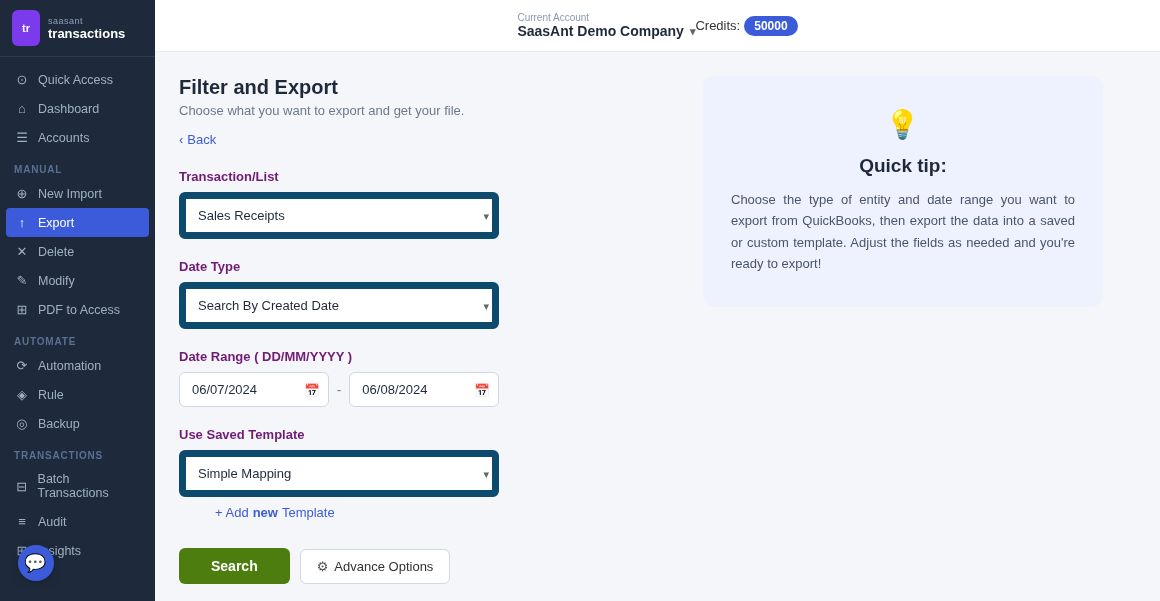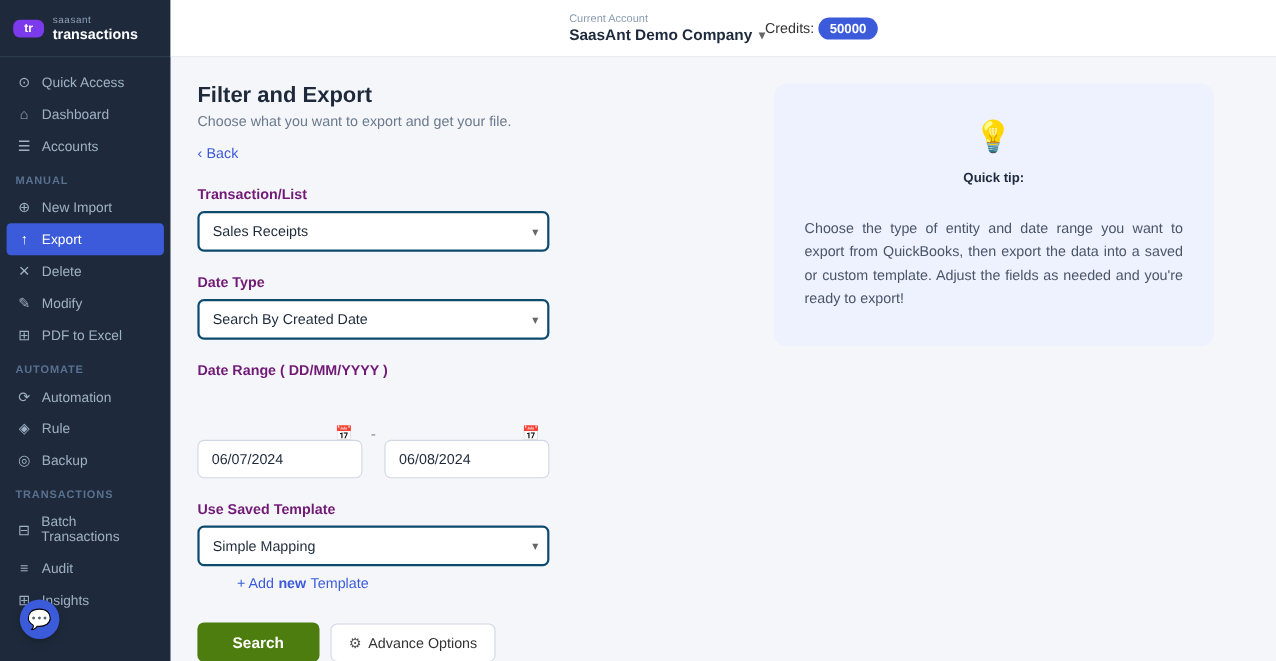--- a/index.html
+++ b/index.html
@@ -22,21 +22,21 @@
       padding: 10px 12px;
       border-bottom: 1px solid #2d3d52;
       min-height: 52px;
     }
     .logo-icon {
       background: #7c3aed;
       color: white;
       font-weight: bold;
       font-size: 11px;
       width: 28px;
-      height: 16px;
+      height: 36px;
       border-radius: 6px;
       display: flex;
       align-items: center;
       justify-content: center;
       margin-right: 8px;
       flex-shrink: 0;
     }
     .logo-text {
       display: flex;
       flex-direction: column;
@@ -157,21 +157,21 @@
       display: block;
     }
     .select-wrapper {
       position: relative;
       width: 100%;
       max-width: 320px;
     }
     .select-control {
       width: 100%;
       padding: 9px 32px 9px 12px;
-      border: 2px solid #0c4a6e;
+      border: 7px solid #0c4a6e;
       border-radius: 6px;
       background: #fff;
       font-size: 13px;
       color: #1e2a3b;
       appearance: none;
       cursor: pointer;
     }
     .select-arrow {
       position: absolute;
       right: 10px;
@@ -193,21 +193,20 @@
       flex: 1;
     }
     .date-input {
       width: 100%;
       padding: 9px 32px 9px 12px;
       border: 1px solid #d0d8e4;
       border-radius: 6px;
       background: #fff;
       font-size: 13px;
       color: #1e2a3b;
-      margin-top: 48px;
     }
     .date-icon {
       position: absolute;
       right: 8px;
       top: 50%;
       transform: translateY(-50%);
       color: #888;
       font-size: 13px;
       pointer-events: none;
     }
@@ -264,24 +263,24 @@
       flex-direction: column;
       align-items: center;
       text-align: center;
     }
     .tip-icon {
       font-size: 28px;
       color: #3b5bdb;
       margin-bottom: 14px;
     }
     .tip-title {
-      font-size: 12px;
+      font-size: 19px;
       font-weight: 700;
       color: #1e2a3b;
-      margin-bottom: 28px;
+      margin-bottom: 12px;
     }
     .tip-body {
       font-size: 13px;
       color: #4a5568;
       line-height: 1.65;
       text-align: justify;
     }
 
     
     .chat-fab {
@@ -341,21 +340,21 @@
     <div class="nav-item">
       <span class="nav-icon">✕</span>
       <span>Delete</span>
     </div>
     <div class="nav-item">
       <span class="nav-icon">✎</span>
       <span>Modify</span>
     </div>
     <div class="nav-item">
       <span class="nav-icon">⊞</span>
-      <span>PDF to Excel</span>
+      <span>PDF to Access</span>
     </div>
     <div class="nav-section-label">AUTOMATE</div>
     <div class="nav-item">
       <span class="nav-icon">⟳</span>
       <span>Automation</span>
     </div>
     <div class="nav-item">
       <span class="nav-icon">◈</span>
       <span>Rule</span>
     </div>

